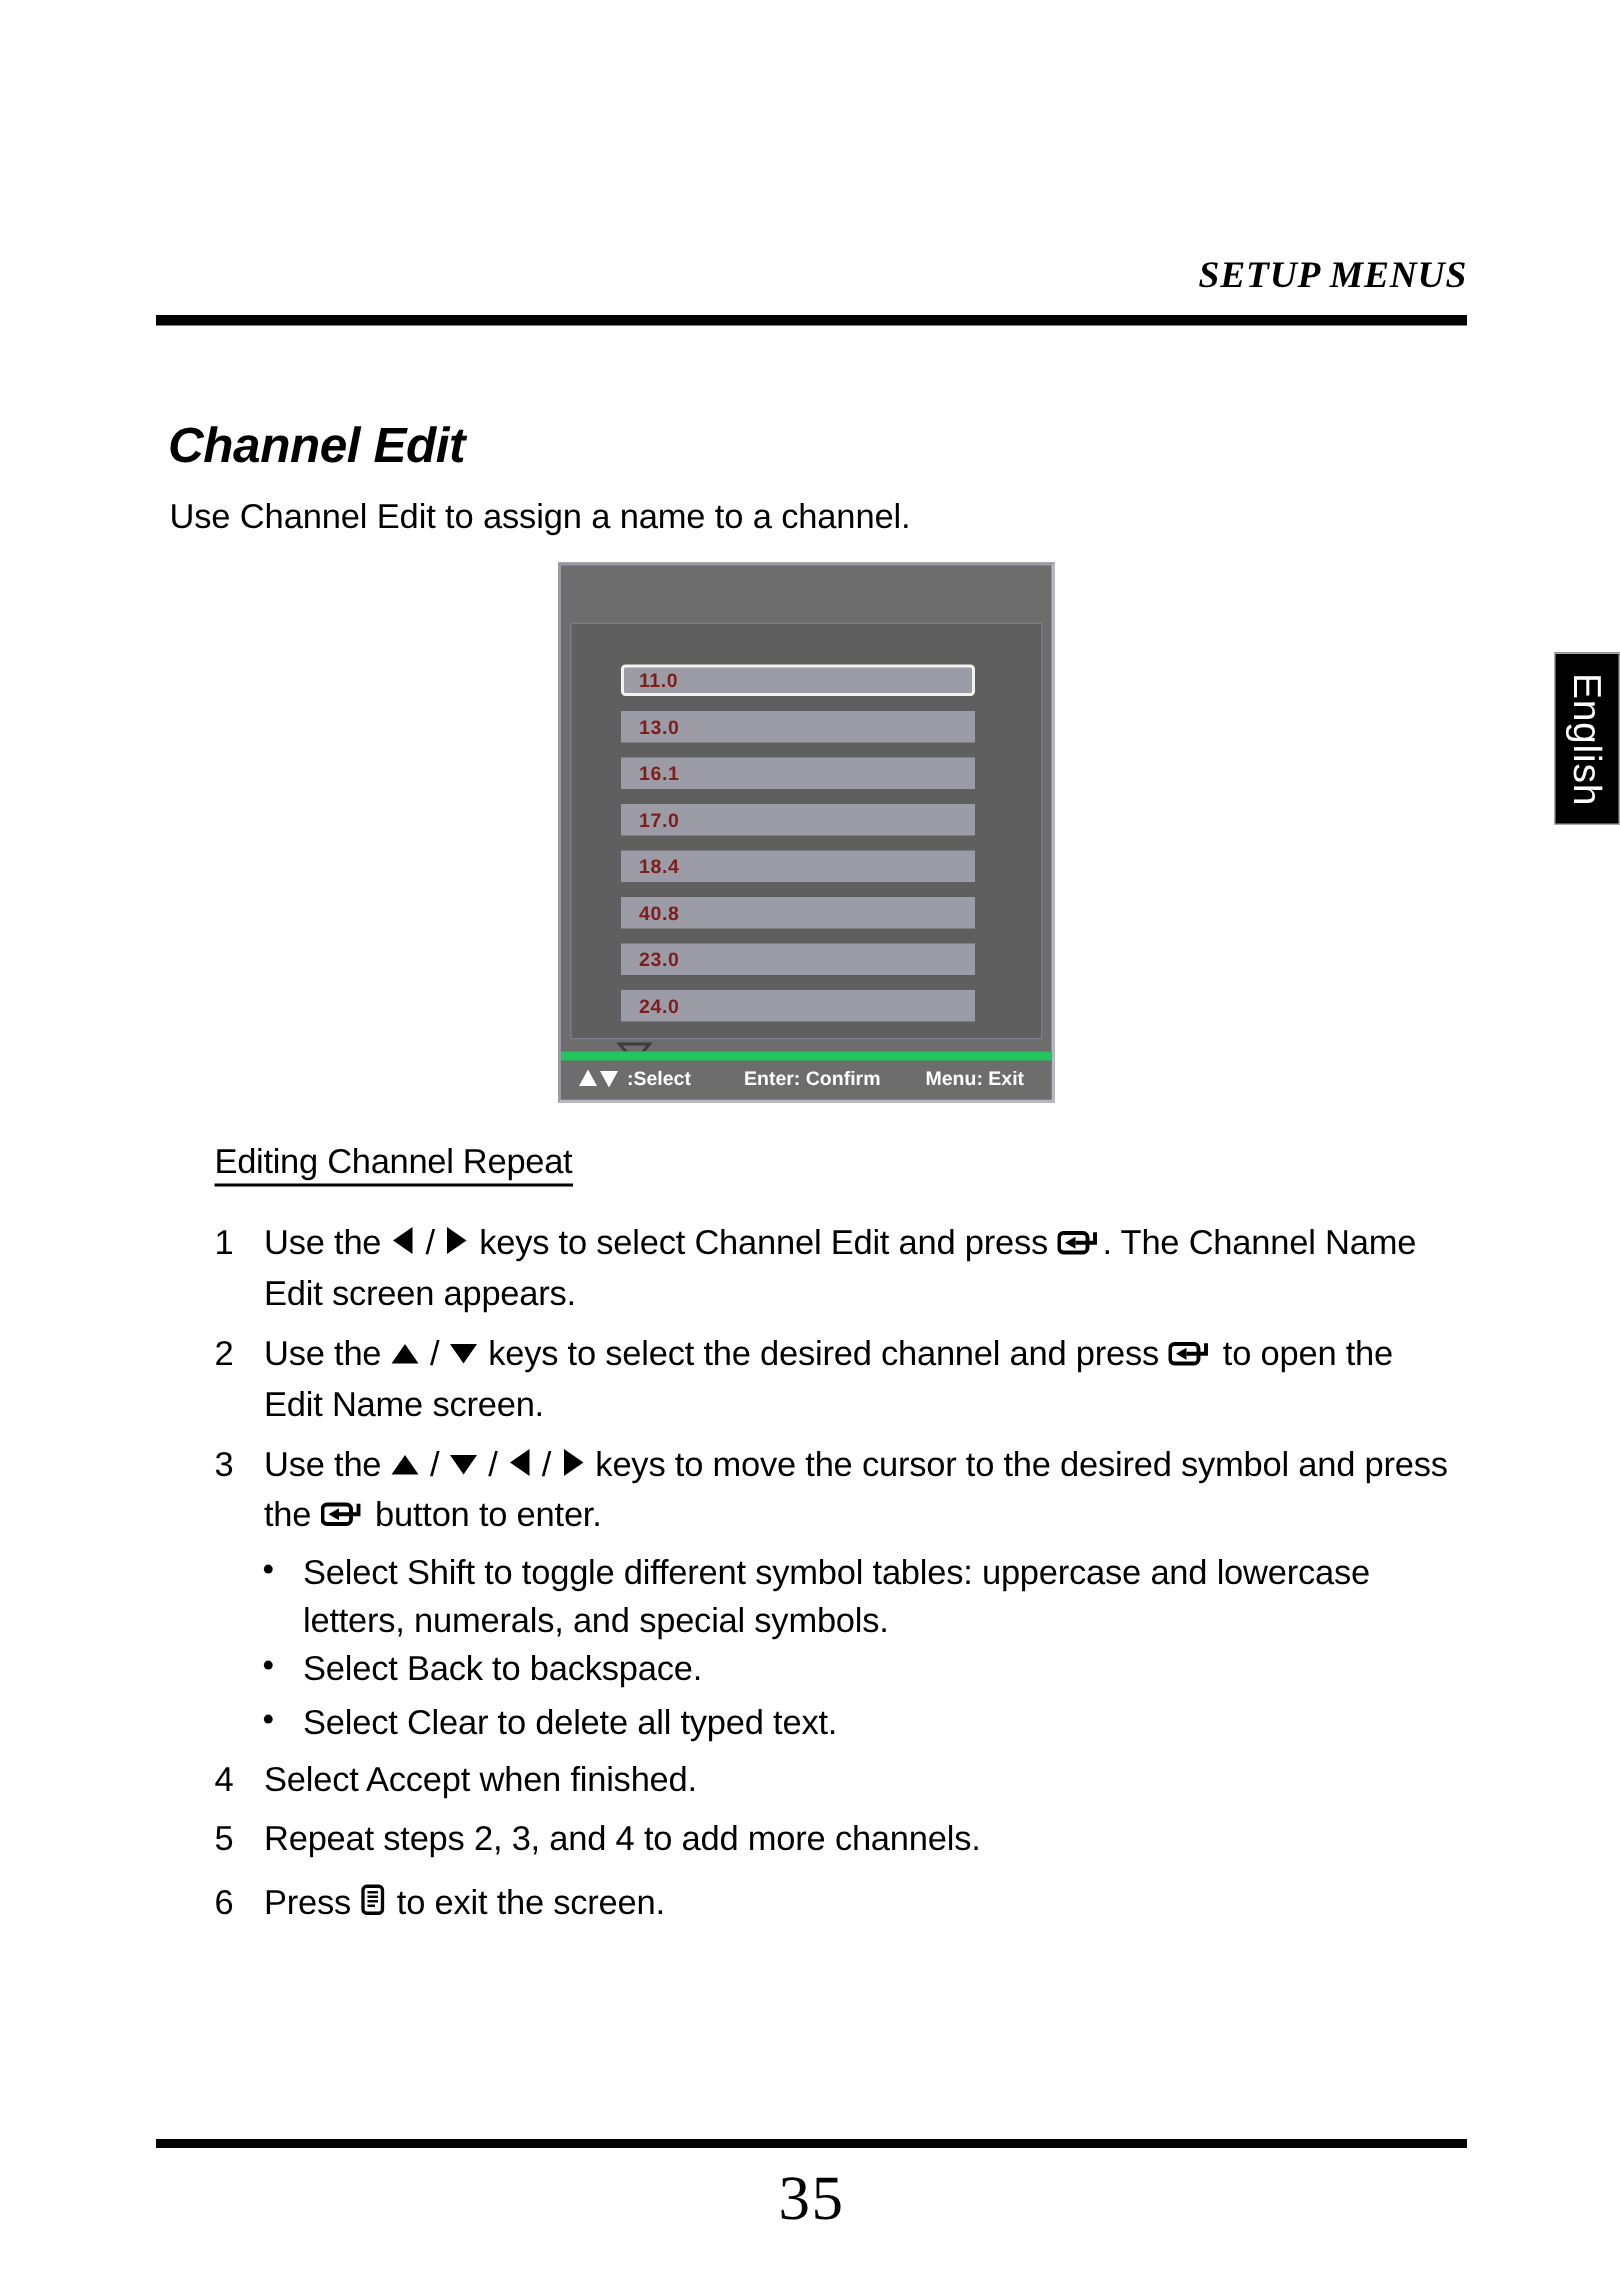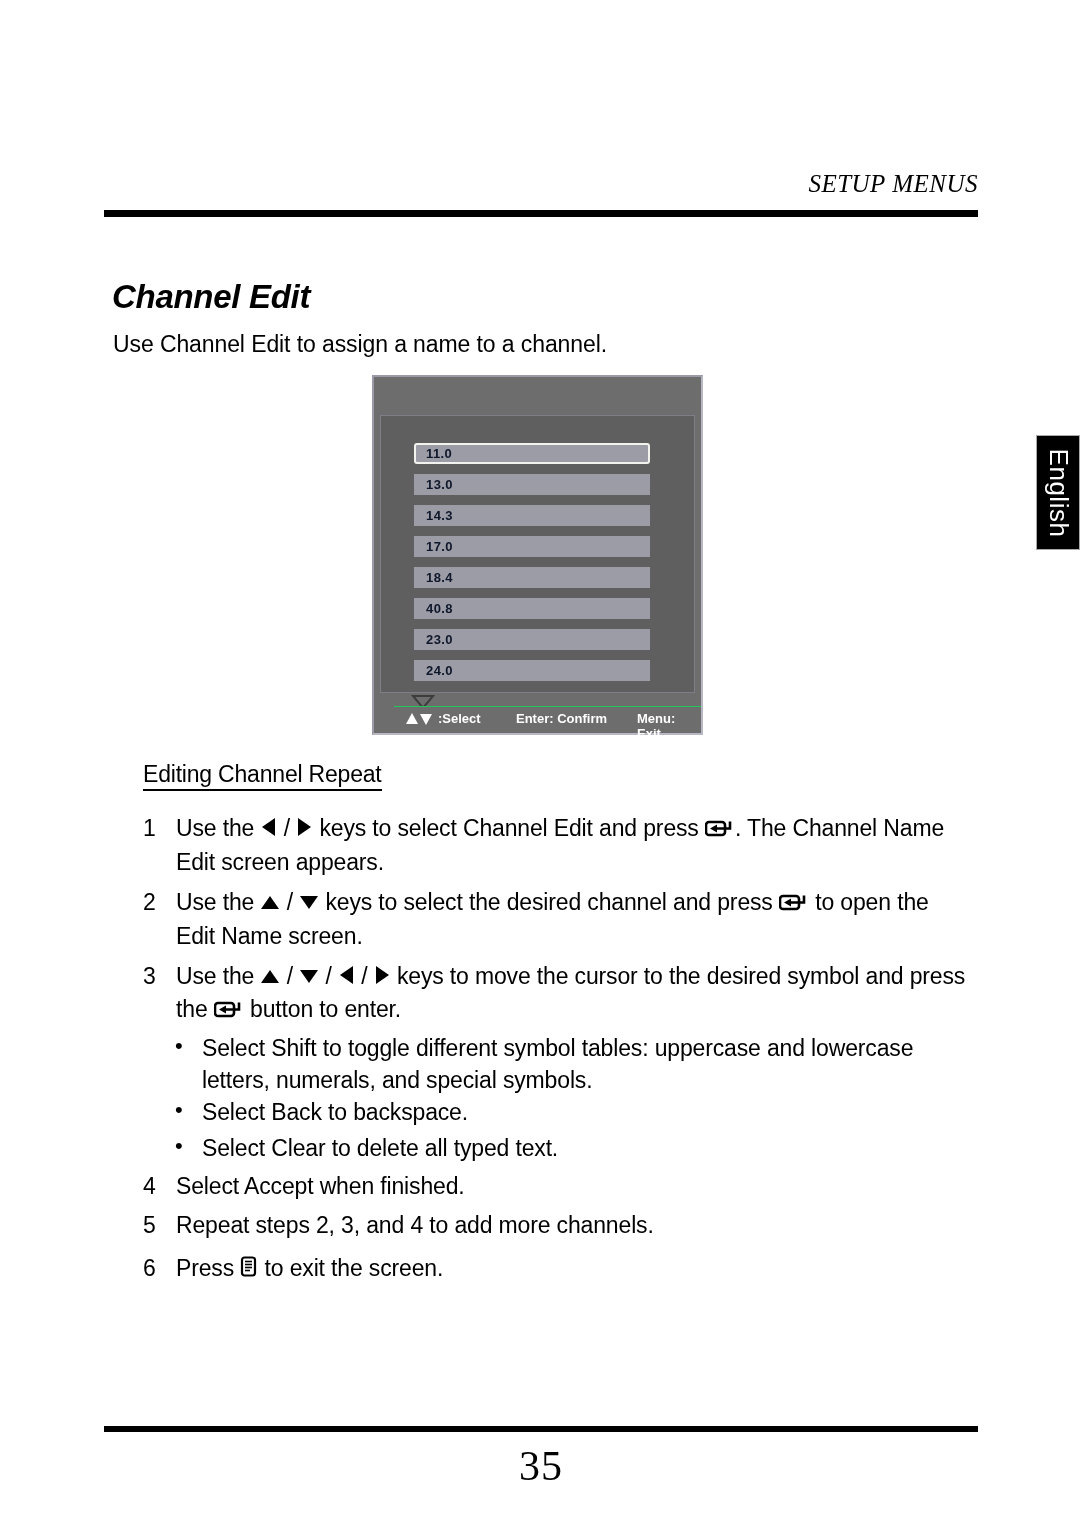--- a/index.html
+++ b/index.html
@@ -18,21 +18,21 @@
 
   
   .running-head {
     position: absolute;
     left: 100px;
     top: 170px;
     width: 878px;
     text-align: right;
     font-family: "Liberation Serif", serif;
     font-style: italic;
-    font-weight: 400;
+    font-weight: 700;
     font-size: 25px;
     letter-spacing: 0.5px;
   }
   .rule-top {
     position: absolute;
     left: 104px;
     top: 210px;
     width: 874px;
     height: 7px;
     background: #000000;
@@ -115,21 +115,21 @@
     border: 2px solid #f2f2ee;
     border-radius: 3px;
     background: #9c9ca6;
   }
   .osd-row-label {
     position: absolute;
     left: 12px;
     top: 3px;
     font-size: 13px;
     font-weight: 700;
-    color: #0f172a;
+    color: #7f1d1d;
     letter-spacing: 0.4px;
   }
   .osd-row.selected .osd-row-label {
     left: 10px;
     top: 1px;
   }
   .scroll-down {
     position: absolute;
     left: 30px;
     top: 278px;
@@ -138,22 +138,21 @@
   }
   .scroll-down svg { display: block; }
 
   .osd-footer {
     position: absolute;
     left: 0;
     right: 0;
     bottom: 0;
     height: 26px;
     background: #6d6d6d;
-    border-top: 1px solid #22c55e;
-    margin-left: 20px;
+    border-top: 6px solid #22c55e;
   }
   .osd-footer-inner {
     position: relative;
     height: 100%;
     color: #ffffff;
     font-size: 13px;
     font-weight: 700;
   }
   .foot-select-icons {
     position: absolute;
@@ -286,21 +285,21 @@
 
   <div class="osd-body">
     <div class="osd-list">
       <div class="osd-row selected">
         <span class="osd-row-label">11.0</span>
       </div>
       <div class="osd-row">
         <span class="osd-row-label">13.0</span>
       </div>
       <div class="osd-row">
-        <span class="osd-row-label">14.3</span>
+        <span class="osd-row-label">16.1</span>
       </div>
       <div class="osd-row">
         <span class="osd-row-label">17.0</span>
       </div>
       <div class="osd-row">
         <span class="osd-row-label">18.4</span>
       </div>
       <div class="osd-row">
         <span class="osd-row-label">40.8</span>
       </div>

